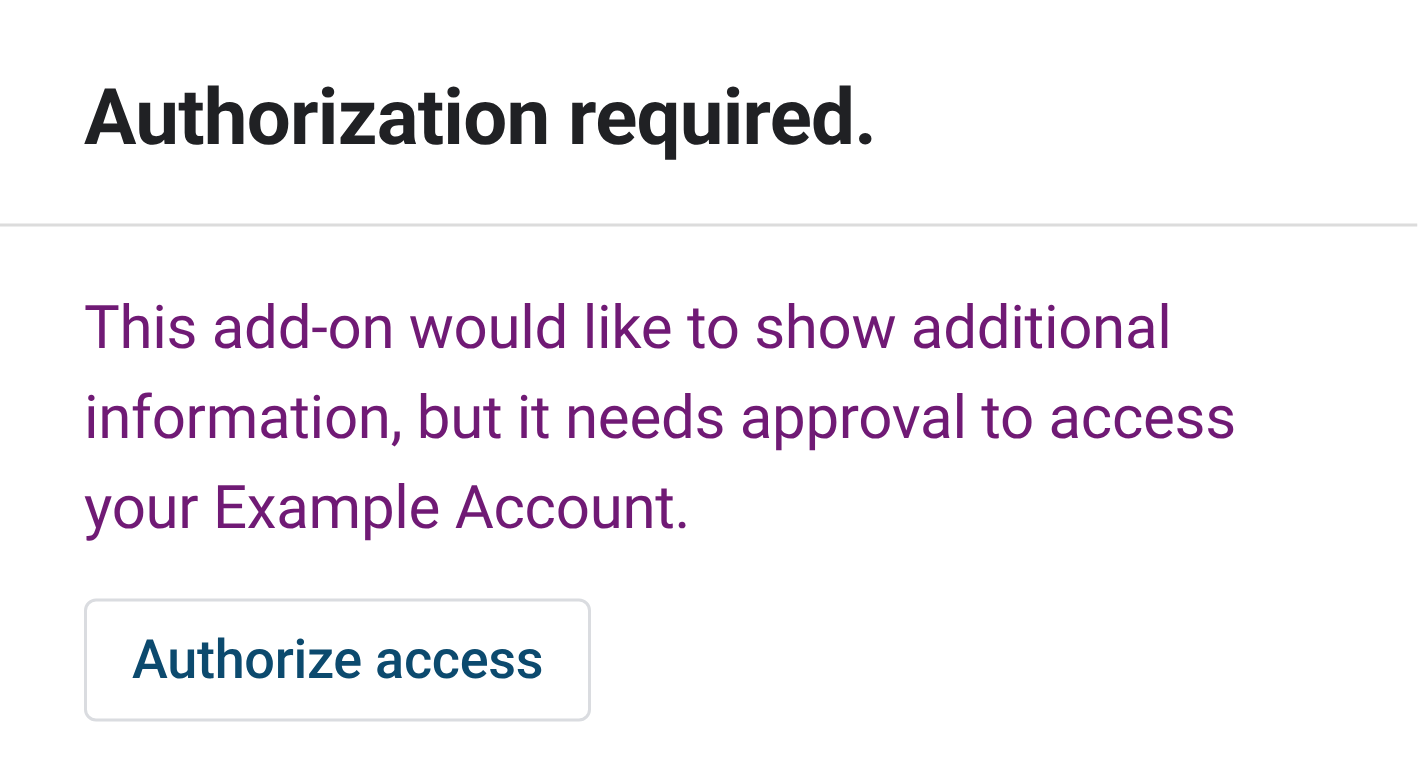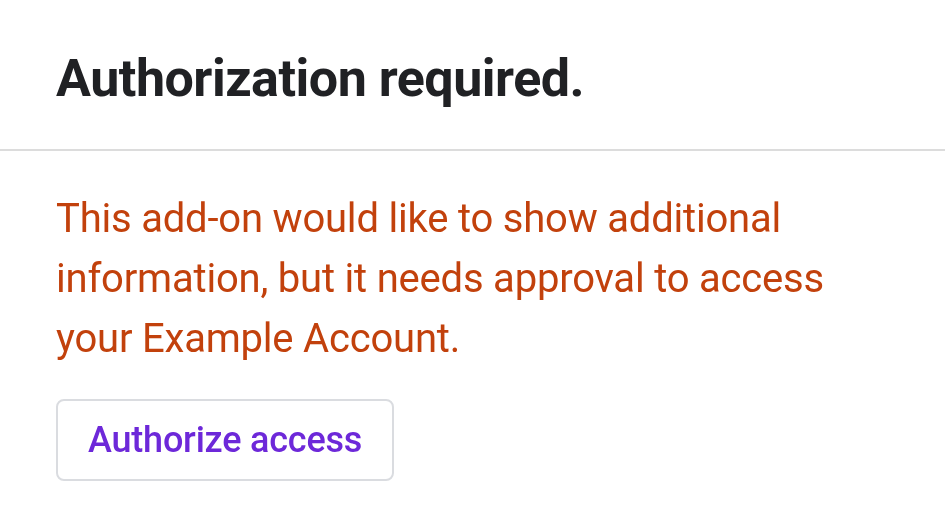--- a/index.html
+++ b/index.html
@@ -30,34 +30,34 @@
       border: none;
       border-top: 2px solid #dcdcdc;
       width: 100%;
     }
     .body-section {
       padding: 38px 56px 0 56px;
     }
     .description {
       font-size: 40px;
       font-weight: 400;
-      color: #c2410c;
+      color: #701a75;
       line-height: 1.5;
       letter-spacing: -0.2px;
       margin-bottom: 30px;
     }
     .authorize-button {
       display: inline-block;
       background: #ffffff;
       border: 2px solid #dadce0;
       border-radius: 8px;
       padding: 18px 30px;
       font-size: 36px;
       font-weight: 500;
-      color: #6d28d9;
+      color: #0c4a6e;
       font-family: inherit;
       cursor: pointer;
       letter-spacing: -0.2px;
     }
   </style>
 </head>
 <body>
 
 <div class="container">
   <div class="header">

